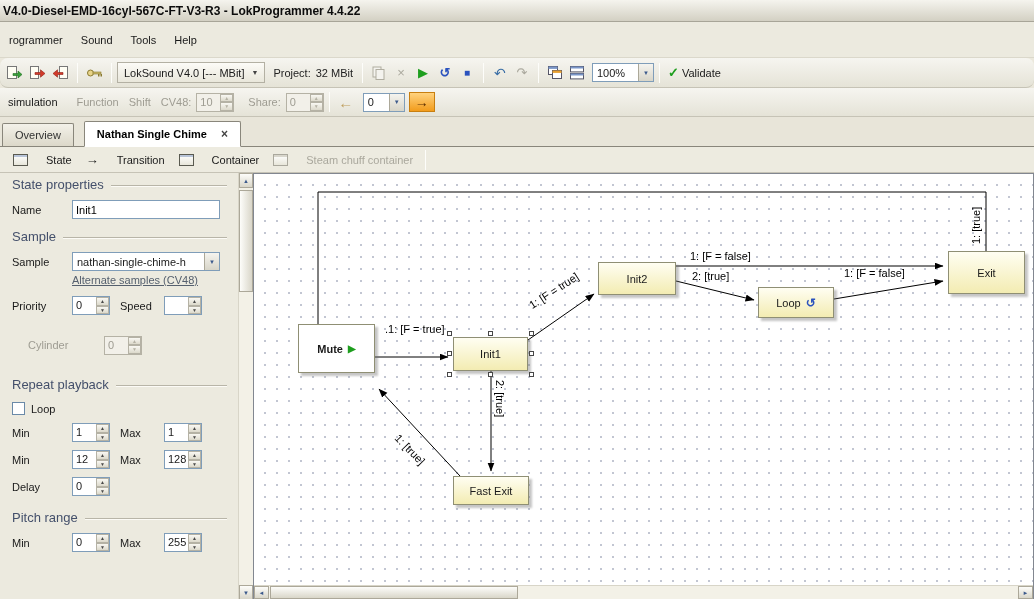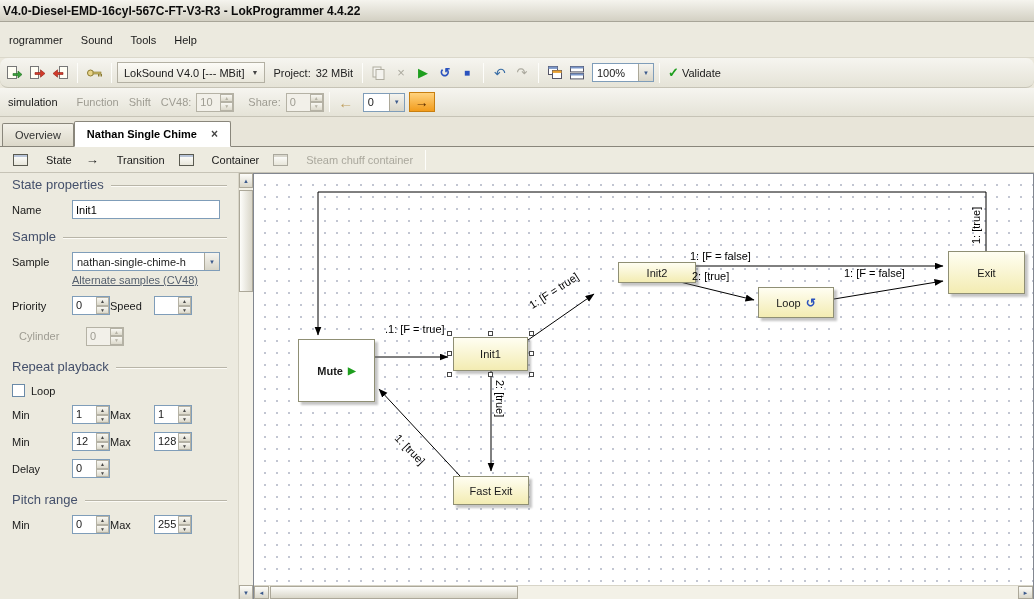--- a/index.html
+++ b/index.html
@@ -50,39 +50,39 @@
   .spin { display:inline-flex; width:38px; height:19px; border:1px solid #7f9db9; background:#fff; flex:none; }
   .spin-val { flex:1; padding:2px 2px 0 3px; overflow:hidden; }
   .spin-ud { width:13px; display:flex; flex-direction:column; flex:none; }
   .su,.sd { flex:1; display:flex; align-items:center; justify-content:center; font-size:5px; color:#4a4a4a; background:linear-gradient(#f9f8f3,#dcd9cb); border:1px solid #b5b2a5; }
   .spin.dis { background:#f2f0e9; border-color:#b5b2a5; }
   .spin.dis .spin-val { color:#9e9c92; }
   .spin.dis .su,.spin.dis .sd { color:#b5b2a5; }
 
   
   .tabrow { height:30px; background:#e8e5d9; display:flex; align-items:flex-end; padding-left:2px; border-bottom:1px solid #89867b; }
-  .tab { height:23px; display:flex; align-items:center; padding:0 12px; border:1px solid #89867b; border-bottom:none; border-radius:2px 2px 0 0; background:linear-gradient(#f3f1e9,#dcd8c9); margin-right:0; color:#333; }
+  .tab { height:23px; display:flex; align-items:center; padding:0 12px; border:1px solid #89867b; border-bottom:none; border-radius:2px 2px 0 0; background:linear-gradient(#f3f1e9,#dcd8c9); margin-right:10px; color:#333; }
   .tab.active { height:26px; background:#fff; font-weight:bold; color:#000; margin-bottom:-1px; border-bottom:1px solid #fff; }
   .tab .close { margin-left:14px; font-weight:bold; color:#444; font-size:12px; }
 
   
   .palette { height:26px; display:flex; align-items:center; background:#edebe0; border-bottom:1px solid #c6c3b6; padding-left:6px; }
   .pbtn { display:flex; align-items:center; gap:18px; padding:2px 7px; flex:none; }
   .picon { width:15px; height:12px; border:1px solid #5a5a50; background:linear-gradient(#fff,#e8e6da); box-shadow:inset 0 2px 0 #b8c4d8; flex:none; }
   .picon.gray { border-color:#aaa89d; box-shadow:inset 0 2px 0 #d8d6cc; }
   .arrow-ic { font-size:13px; font-weight:bold; line-height:1; }
 
   
   .main { height:427px; display:flex; align-items:stretch; }
   .sidepanel { width:238px; background:#eceadf; padding:4px 11px 0 12px; overflow:hidden; }
   .sec-header { display:flex; align-items:center; color:#44506b; font-size:13px; white-space:nowrap; }
   .sec-header .rule { flex:1; height:2px; border-top:1px solid #b8b5a8; border-bottom:1px solid #fcfbf6; margin-left:7px; margin-top:3px; }
   .prow { display:flex; align-items:center; margin-top:8px; }
   .plbl { width:60px; flex:none; }
-  .plbl2 { width:44px; flex:none; margin-left:0; }
+  .plbl2 { width:44px; flex:none; margin-left:10px; }
   .txt { width:148px; height:19px; border:1px solid #7f9db9; background:#fff; padding:0 3px; }
   .wfill { width:148px; }
   .linkrow { margin:3px 0 0 60px; }
   .link { color:#55606e; text-decoration:underline; cursor:pointer; }
   .checkbox { width:13px; height:13px; border:1px solid #6a8aa8; background:#fff; flex:none; margin-right:6px; }
   .mt10 { margin-top:10px; } .mt12 { margin-top:12px; } .mt14 { margin-top:14px; }
 
   
   .vscroll { width:15px; background:#f3f1e7; border-left:1px solid #d8d5c8; display:flex; flex-direction:column; }
   .sbtn { height:15px; background:linear-gradient(#fdfdfa,#d9d6c9); border:1px solid #aca899; color:#3c5a8c; font-size:6px; display:flex; align-items:center; justify-content:center; flex:none; }
@@ -321,21 +321,21 @@
         <span class="plbl2">Speed</span>
         <span class="spin">
           <span class="spin-val"></span>
           <span class="spin-ud">
             <span class="su">▲</span>
             <span class="sd">▼</span>
           </span>
         </span>
       </div>
       <div class="prow">
-        <span class="plbl graylabel" style="margin:7px">Cylinder</span>
+        <span class="plbl graylabel" style="margin:16px">Cylinder</span>
         <span class="spin dis">
           <span class="spin-val">0</span>
           <span class="spin-ud">
             <span class="su">▲</span>
             <span class="sd">▼</span>
           </span>
         </span>
       </div>
       <div class="sec-header mt10">
         <span>Repeat playback</span>
@@ -435,28 +435,28 @@
         <path d="M732,77 L732,18 L64,18 L64,161" fill="none" stroke="#000" marker-end="url(#arr)"></path>
         <path d="M121,183 L194,183" fill="none" stroke="#000" marker-end="url(#arr)"></path>
         <path d="M274,166 L340,120" fill="none" stroke="#000" marker-end="url(#arr)"></path>
         <path d="M422,92 L689,92" fill="none" stroke="#000" marker-end="url(#arr)"></path>
         <path d="M422,107 L500,126" fill="none" stroke="#000" marker-end="url(#arr)"></path>
         <path d="M580,125 L689,107" fill="none" stroke="#000" marker-end="url(#arr)"></path>
         <path d="M237,197 L237,297" fill="none" stroke="#000" marker-end="url(#arr)"></path>
         <path d="M206,302 L125,215" fill="none" stroke="#000" marker-end="url(#arr)"></path>
       </svg>
 
-      <div class="state start" style="left:44px;top:165px;width:77px;height:63px">
+      <div class="state start" style="left:44px;top:150px;width:77px;height:49px">
         <span>Mute</span>
         <span class="sicon-play">▶</span>
       </div>
       <div class="state" style="left:199px;top:163px;width:75px;height:34px">
         <span>Init1</span>
       </div>
-      <div class="state" style="left:364px;top:88px;width:78px;height:21px">
+      <div class="state" style="left:344px;top:88px;width:78px;height:33px">
         <span>Init2</span>
       </div>
       <div class="state" style="left:504px;top:113px;width:76px;height:31px">
         <span>Loop</span>
         <span class="sicon-loop">↺</span>
       </div>
       <div class="state" style="left:694px;top:77px;width:77px;height:43px">
         <span>Exit</span>
       </div>
       <div class="state" style="left:199px;top:302px;width:76px;height:29px">

